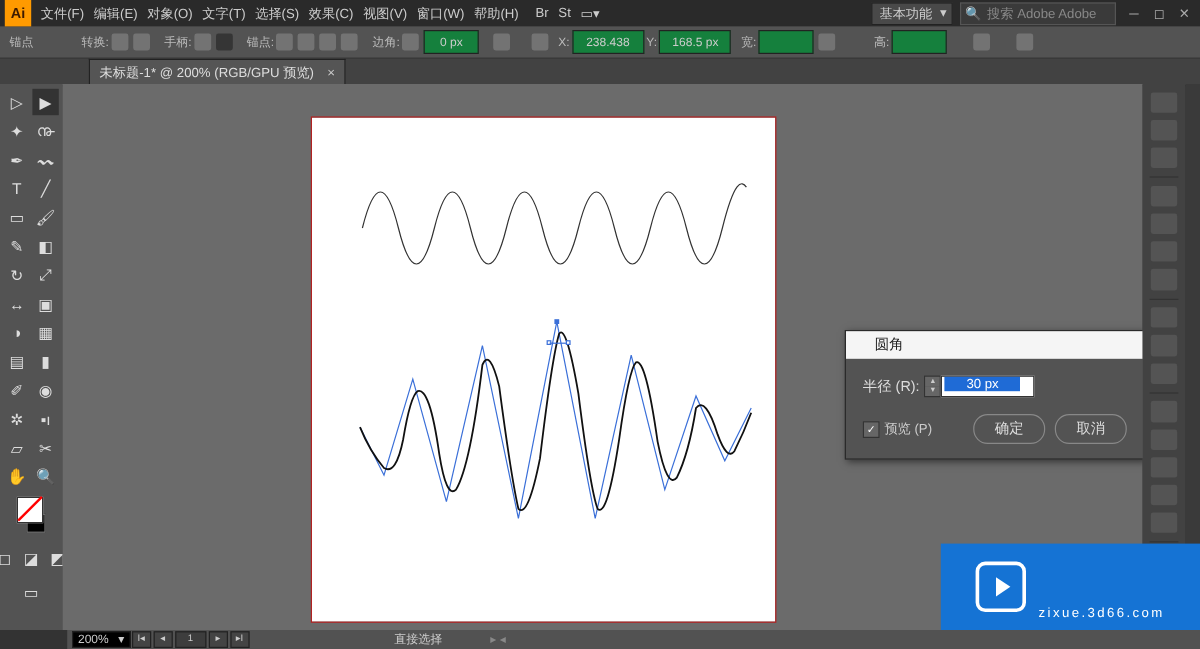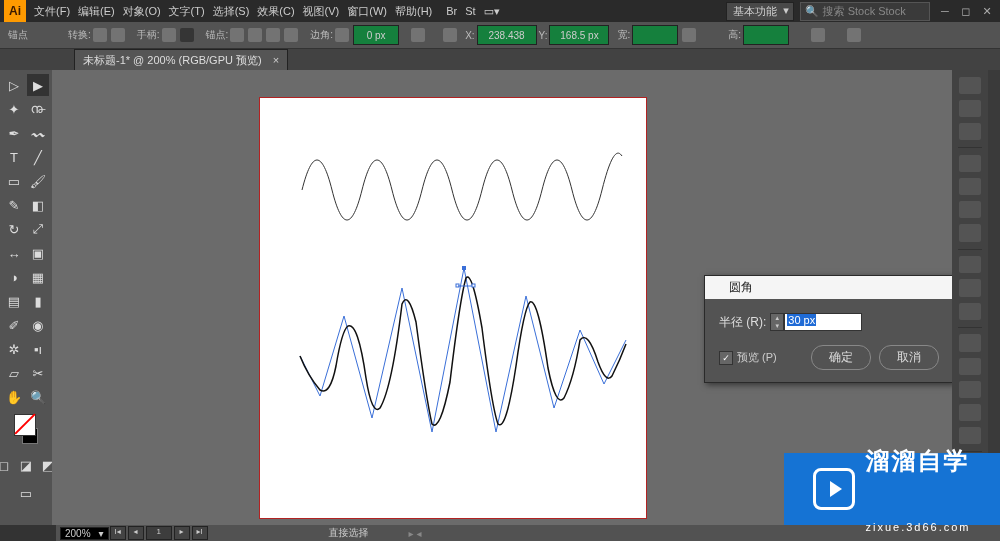--- a/index.html
+++ b/index.html
@@ -35,21 +35,21 @@
 .right-gutter .sep{height:1px;width:24px;background:#333;margin:4px 0;}
 .side-c{width:12px;background:#3a3a3a;}
 .dialog{position:absolute;left:652px;top:205px;width:248px;background:#535353;border:1px solid #2a2a2a;box-shadow:2px 2px 6px rgba(0,0,0,.5);}
 .dialog-title{background:#f5f5f5;color:#222;font-size:12px;padding:3px 24px;}
 .dialog-body{padding:14px 14px 12px;}
 .dlg-row{display:flex;align-items:center;margin-bottom:14px;}
 .dlg-row label{font-size:12px;color:#ddd;margin-right:4px;}
 .stepper{width:12px;display:flex;flex-direction:column;margin-right:0;border:1px solid #333;}
 .stepper div{height:8px;background:#666;font-size:7px;text-align:center;line-height:7px;color:#ccc;}
 .text-input{background:#fff;border:1px solid #333;height:16px;width:72px;padding:0 2px;}
-.text-input .sel{background:#1f6bd6;color:#fff;padding:0 1px;font-size:11px;}
+.text-input .sel{background:#1f6bd6;color:#fff;padding:0 18px;font-size:11px;}
 .dlg-check{display:flex;align-items:center;}
 .dlg-check .box{width:12px;height:12px;background:#666;border:1px solid #333;display:flex;align-items:center;justify-content:center;margin-right:4px;font-size:9px;color:#fff;}
 .dlg-btn{border:1px solid #888;border-radius:12px;padding:3px 0;width:58px;text-align:center;color:#ddd;font-size:12px;margin-left:8px;}
 .statusbar{position:absolute;left:56px;right:0;bottom:0;height:16px;background:#525252;display:flex;align-items:center;font-size:10px;color:#ccc;}
 .zoom{background:#000000;border:1px solid #222;padding:0 4px;margin-left:4px;position:relative;}
 .zoom::after{content:"▾";margin-left:8px;}
 .nav-btn{width:14px;height:12px;background:#444;border:1px solid #222;text-align:center;line-height:10px;margin:0 1px;font-size:8px;}
 .tool-name{margin-left:120px;}
 .watermark{position:absolute;right:0px;bottom:16px;width:216px;height:72px;background:#1573d4;display:flex;align-items:center;justify-content:center;color:#fff;}
 .watermark .txt{text-align:left;}
@@ -70,21 +70,21 @@
   <span class="menu-item">选择(S)</span>
   <span class="menu-item">效果(C)</span>
   <span class="menu-item">视图(V)</span>
   <span class="menu-item">窗口(W)</span>
   <span class="menu-item">帮助(H)</span>
   <span style="margin-left:10px;color:#ccc">Br</span>
   <span style="margin-left:8px;color:#ccc">St</span>
   <span style="margin-left:8px;color:#ccc">▭▾</span>
   <div class="titlebar-spacer"></div>
   <div class="workspace-select"><span>基本功能</span></div>
-  <div class="search-box">🔍 <span style="margin-left:4px;">搜索 Stock Stock</span></div>
+  <div class="search-box">🔍 <span style="margin-left:4px;">搜索 Adobe Adobe</span></div>
   <div class="window-controls">
     <span>─</span>
     <span>◻</span>
     <span>✕</span>
   </div>
 </div>
 
 <div class="control-bar">
   <span class="tiny-lbl">锚点</span>
   <div style="width:40px;"></div>
@@ -276,16 +276,15 @@
   <div class="nav-btn" style="background:#3d3d3d;width:24px">1</div>
   <div class="nav-btn">▸</div>
   <div class="nav-btn">▸I</div>
   <span class="tool-name">直接选择</span>
   <span style="margin-left:40px;color:#888">▸ ◂</span>
 </div>
 
 <div class="watermark">
   <div class="play-logo"></div>
   <div class="txt">
-    <div class="big">溜溜自学</div>
     <div class="small">zixue.3d66.com</div>
   </div>
 </div>
 
 </body></html>

